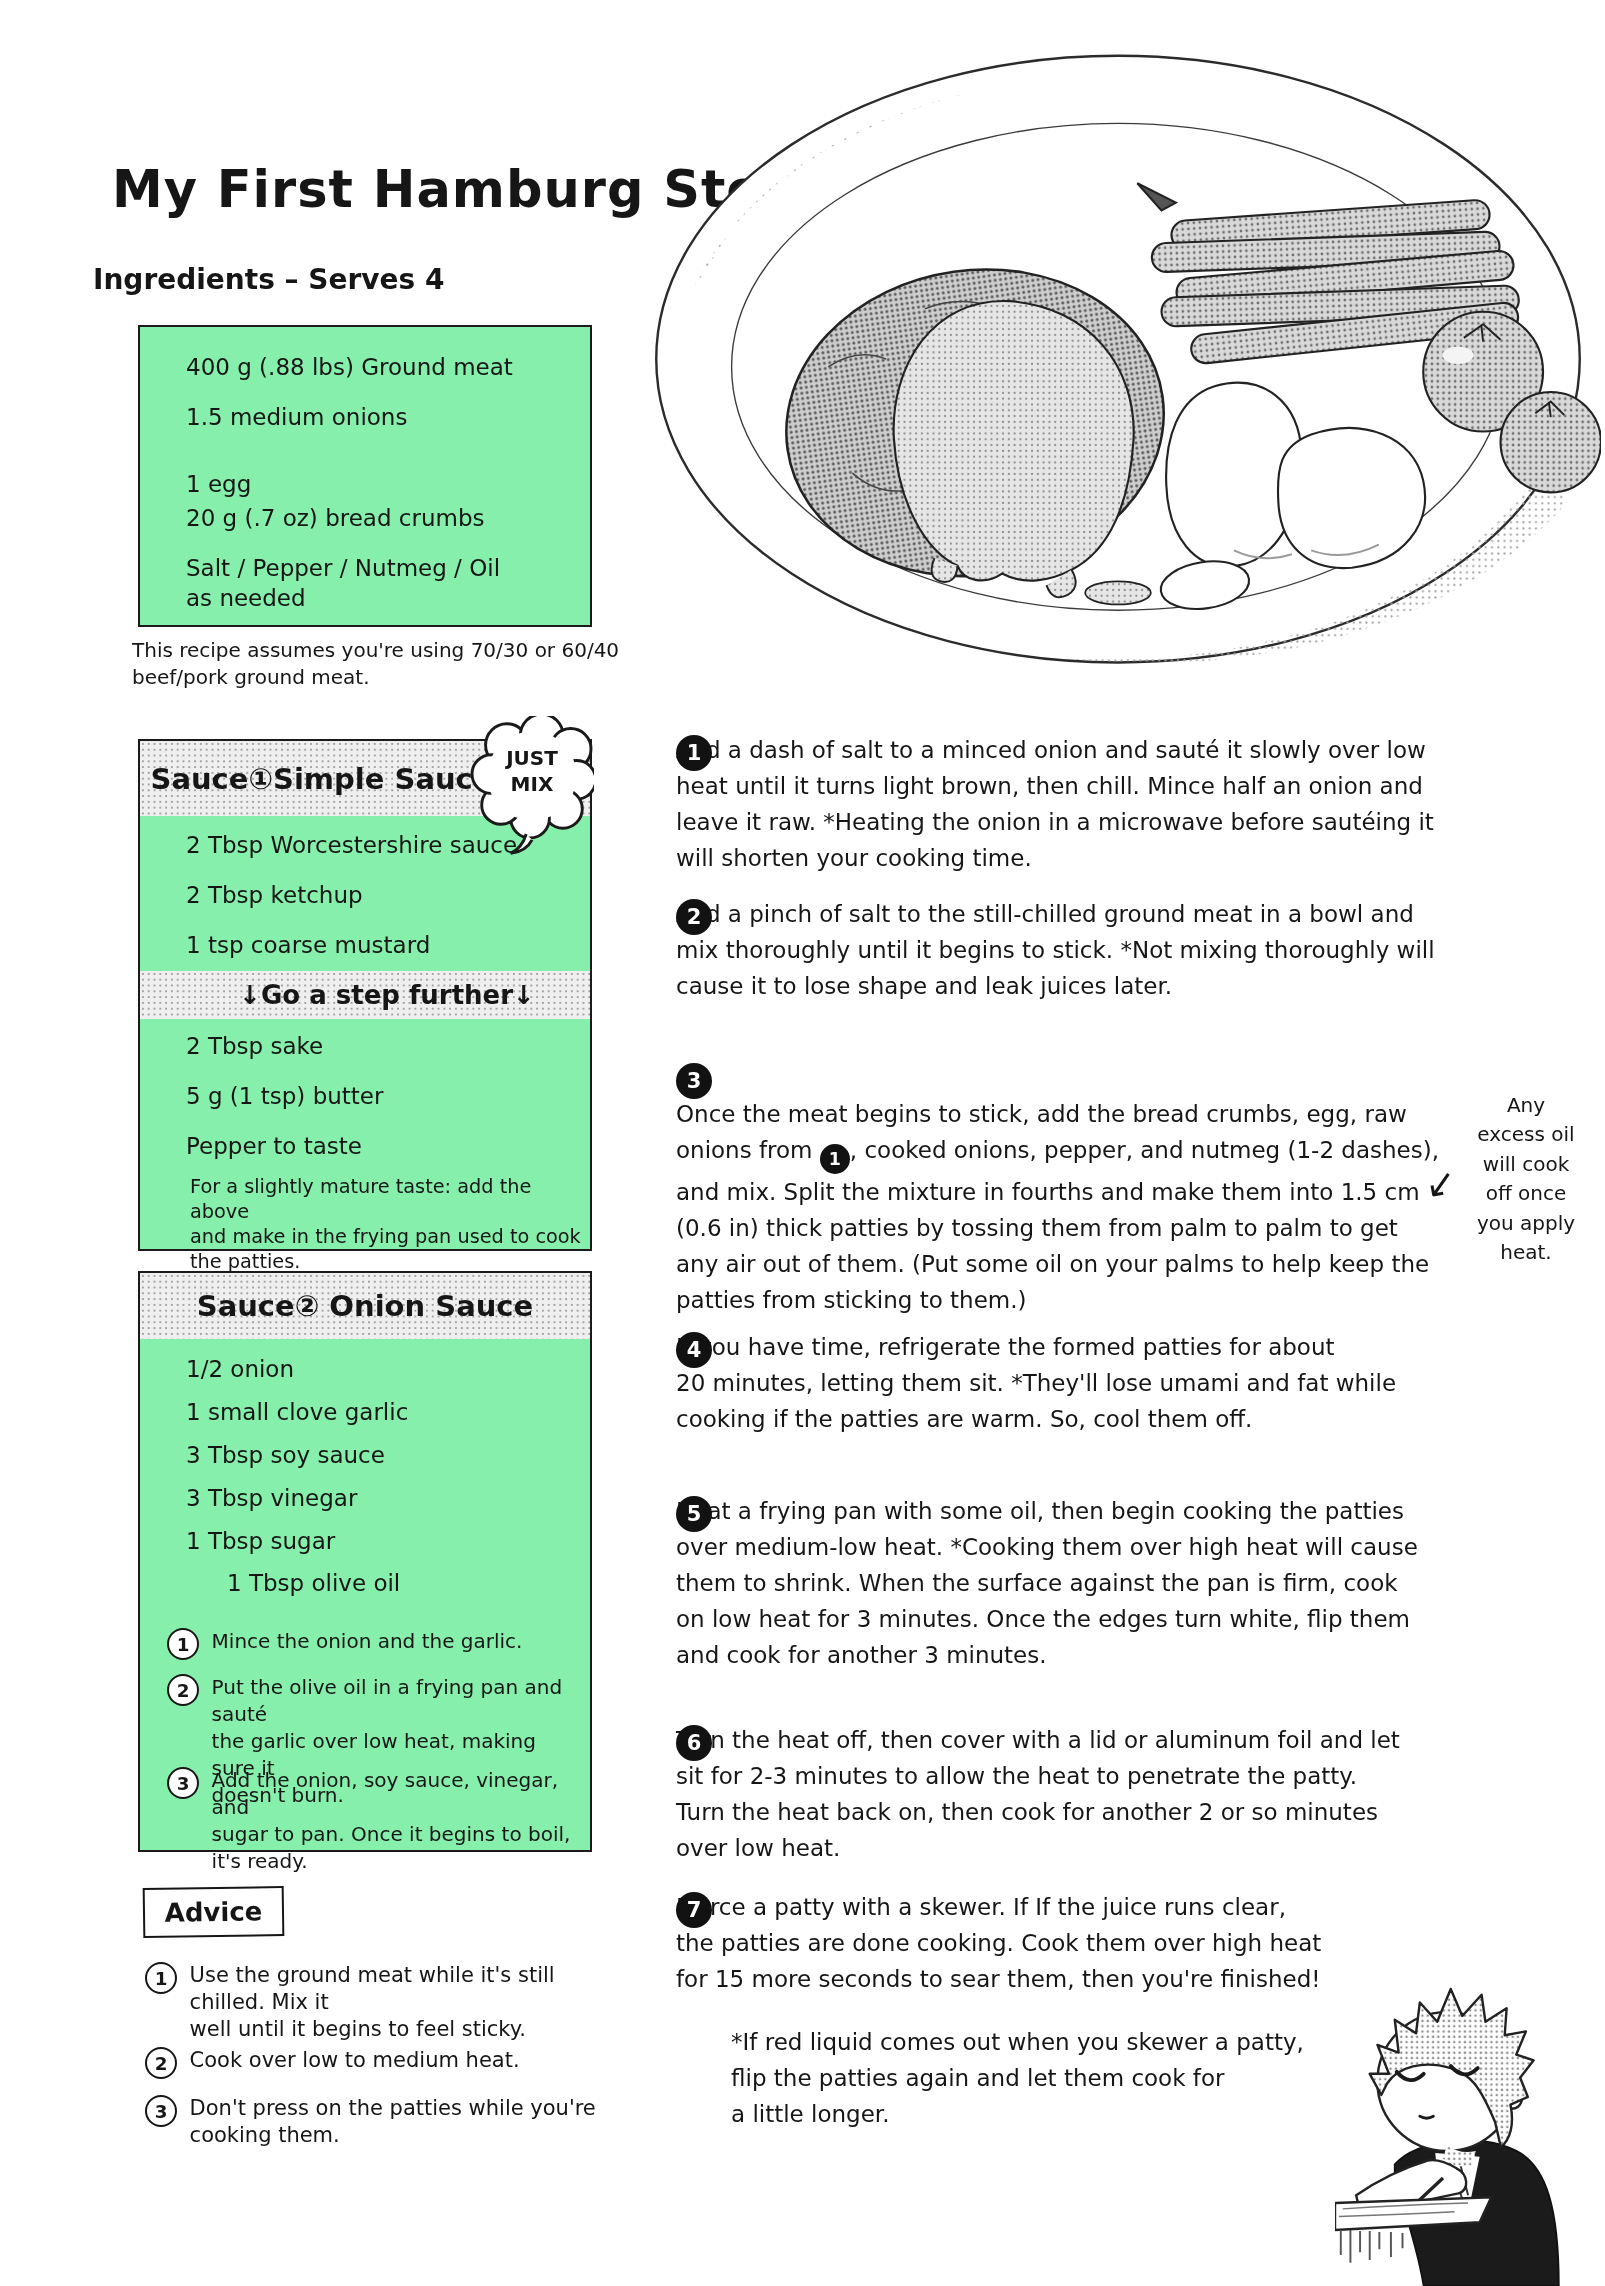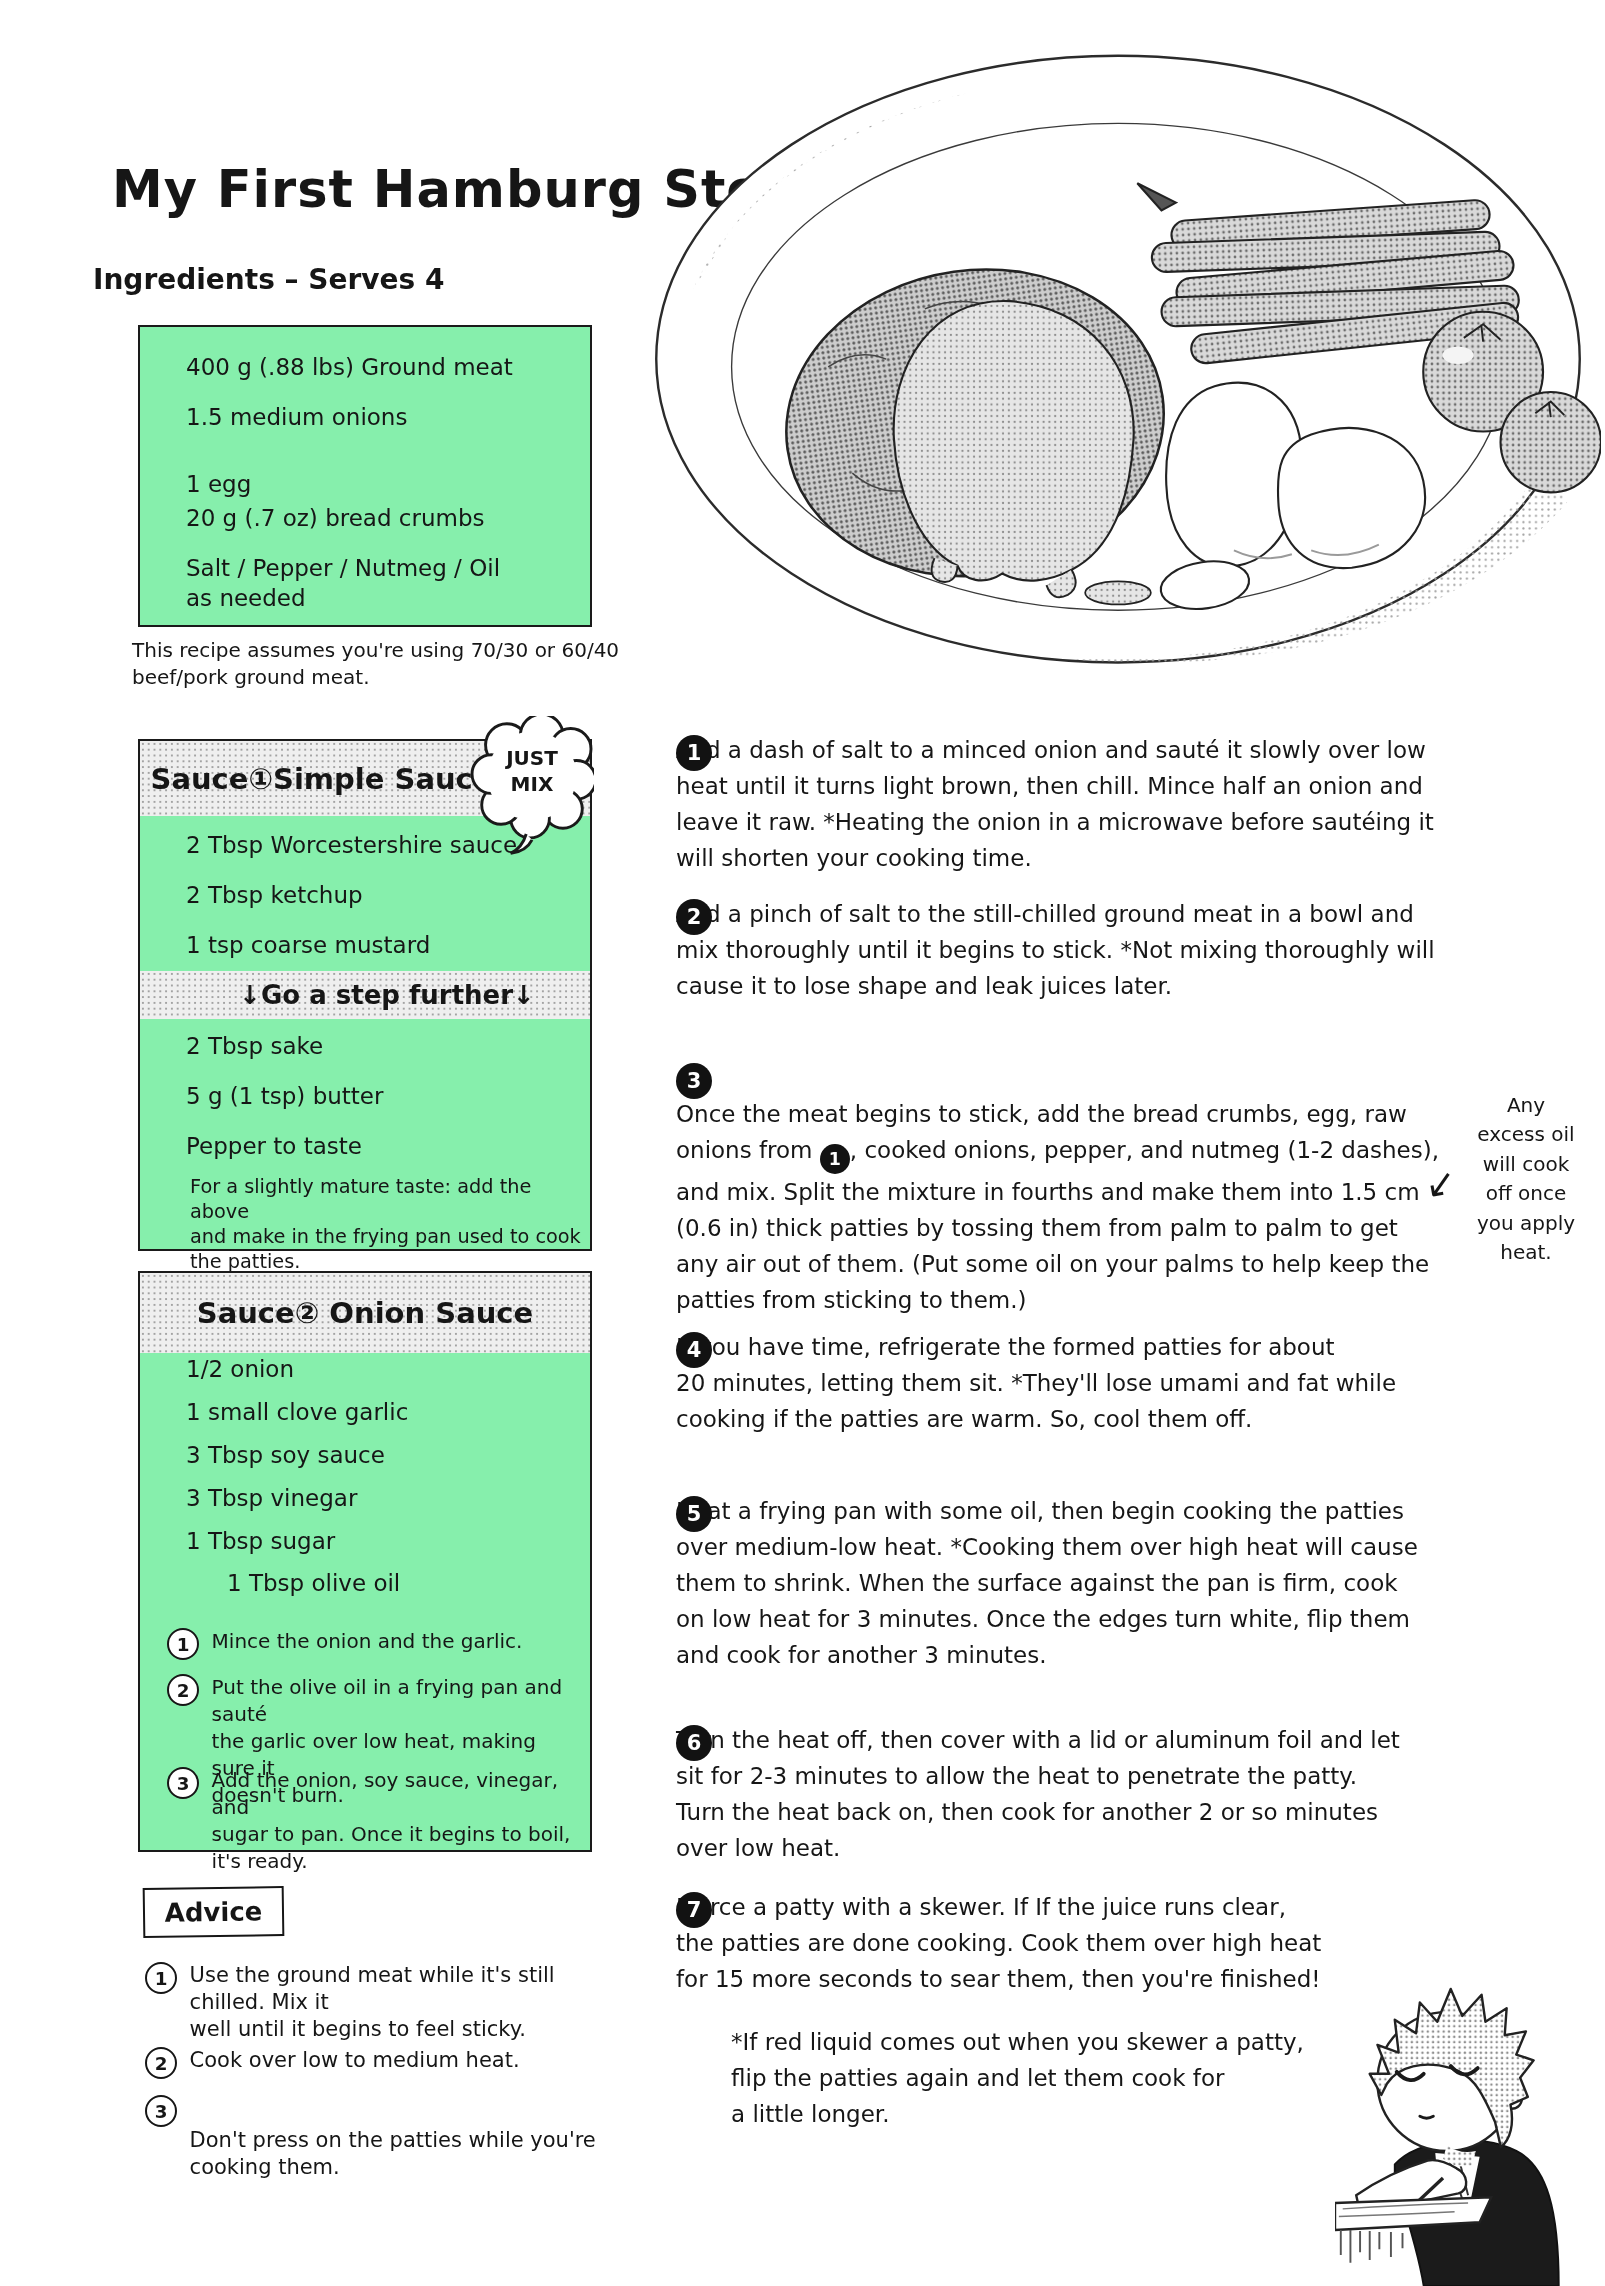--- a/index.html
+++ b/index.html
@@ -87,21 +87,21 @@
           <circle cx="22" cy="60" r="20"></circle>
         <path d="M58,122 q-4,14 -16,20 q16,-2 22,-14"></path>
       </g>
       <circle cx="64" cy="62" r="46" fill="#fff"></circle>
     </svg>
     <div style="position:absolute;left:0;top:29px;width:124px;text-align:center;font-size:20px;font-weight:600;line-height:26px;white-space:pre-line;">JUST
 MIX</div>
   </div>
 
   <div class="box" style="left:138px;top:1271px;width:454px;height:581px;">
-    <div class="band halftone" style="top:0;height:80px;">
+    <div class="band halftone" style="top:0;height:66px;">
       <span class="sauce-title">Sauce② Onion Sauce</span>
     </div>
     <div class="item" style="top:81px;">1/2 onion</div>
     <div class="item" style="top:124px;">1 small clove garlic</div>
     <div class="item" style="top:167px;">3 Tbsp soy sauce</div>
     <div class="item" style="top:210px;">3 Tbsp vinegar</div>
     <div class="item" style="top:253px;">1 Tbsp sugar</div>
     <div class="item" style="top:295px;margin-left:41px;">1 Tbsp olive oil</div>
 
     <div class="mini-step" style="left:27px;top:355px;width:406px;">
@@ -129,21 +129,21 @@
     <span class="onum">1</span>
     <span class="mini-text" style="font-size:21px;">Use the ground meat while it's still chilled. Mix it
 well until it begins to feel sticky.</span>
   </div>
   <div class="mini-step" style="left:145px;top:2047px;width:483px;">
     <span class="onum">2</span>
     <span class="mini-text" style="font-size:21px;">Cook over low to medium heat.</span>
   </div>
   <div class="mini-step" style="left:145px;top:2095px;width:521px;">
     <span class="onum">3</span>
-    <span class="mini-text" style="font-size:21px;margin-top:32px;">Don't press on the patties while you're cooking them.</span>
+    <span class="mini-text" style="font-size:21px;">Don't press on the patties while you're cooking them.</span>
   </div>
 
   <div class="abs" style="left:635px;top:48px;">
     <svg width="966" height="628" viewBox="0 0 1000 650">
       <defs>
         <pattern id="pmid" width="6" height="6" patternUnits="userSpaceOnUse">
           <rect width="6" height="6" fill="#d9d9d9"></rect>
             <circle cx="3" cy="3" r="1.4" fill="#6d6d6d"></circle>
         </pattern>
         <pattern id="psteak" width="5.5" height="5.5" patternUnits="userSpaceOnUse">

